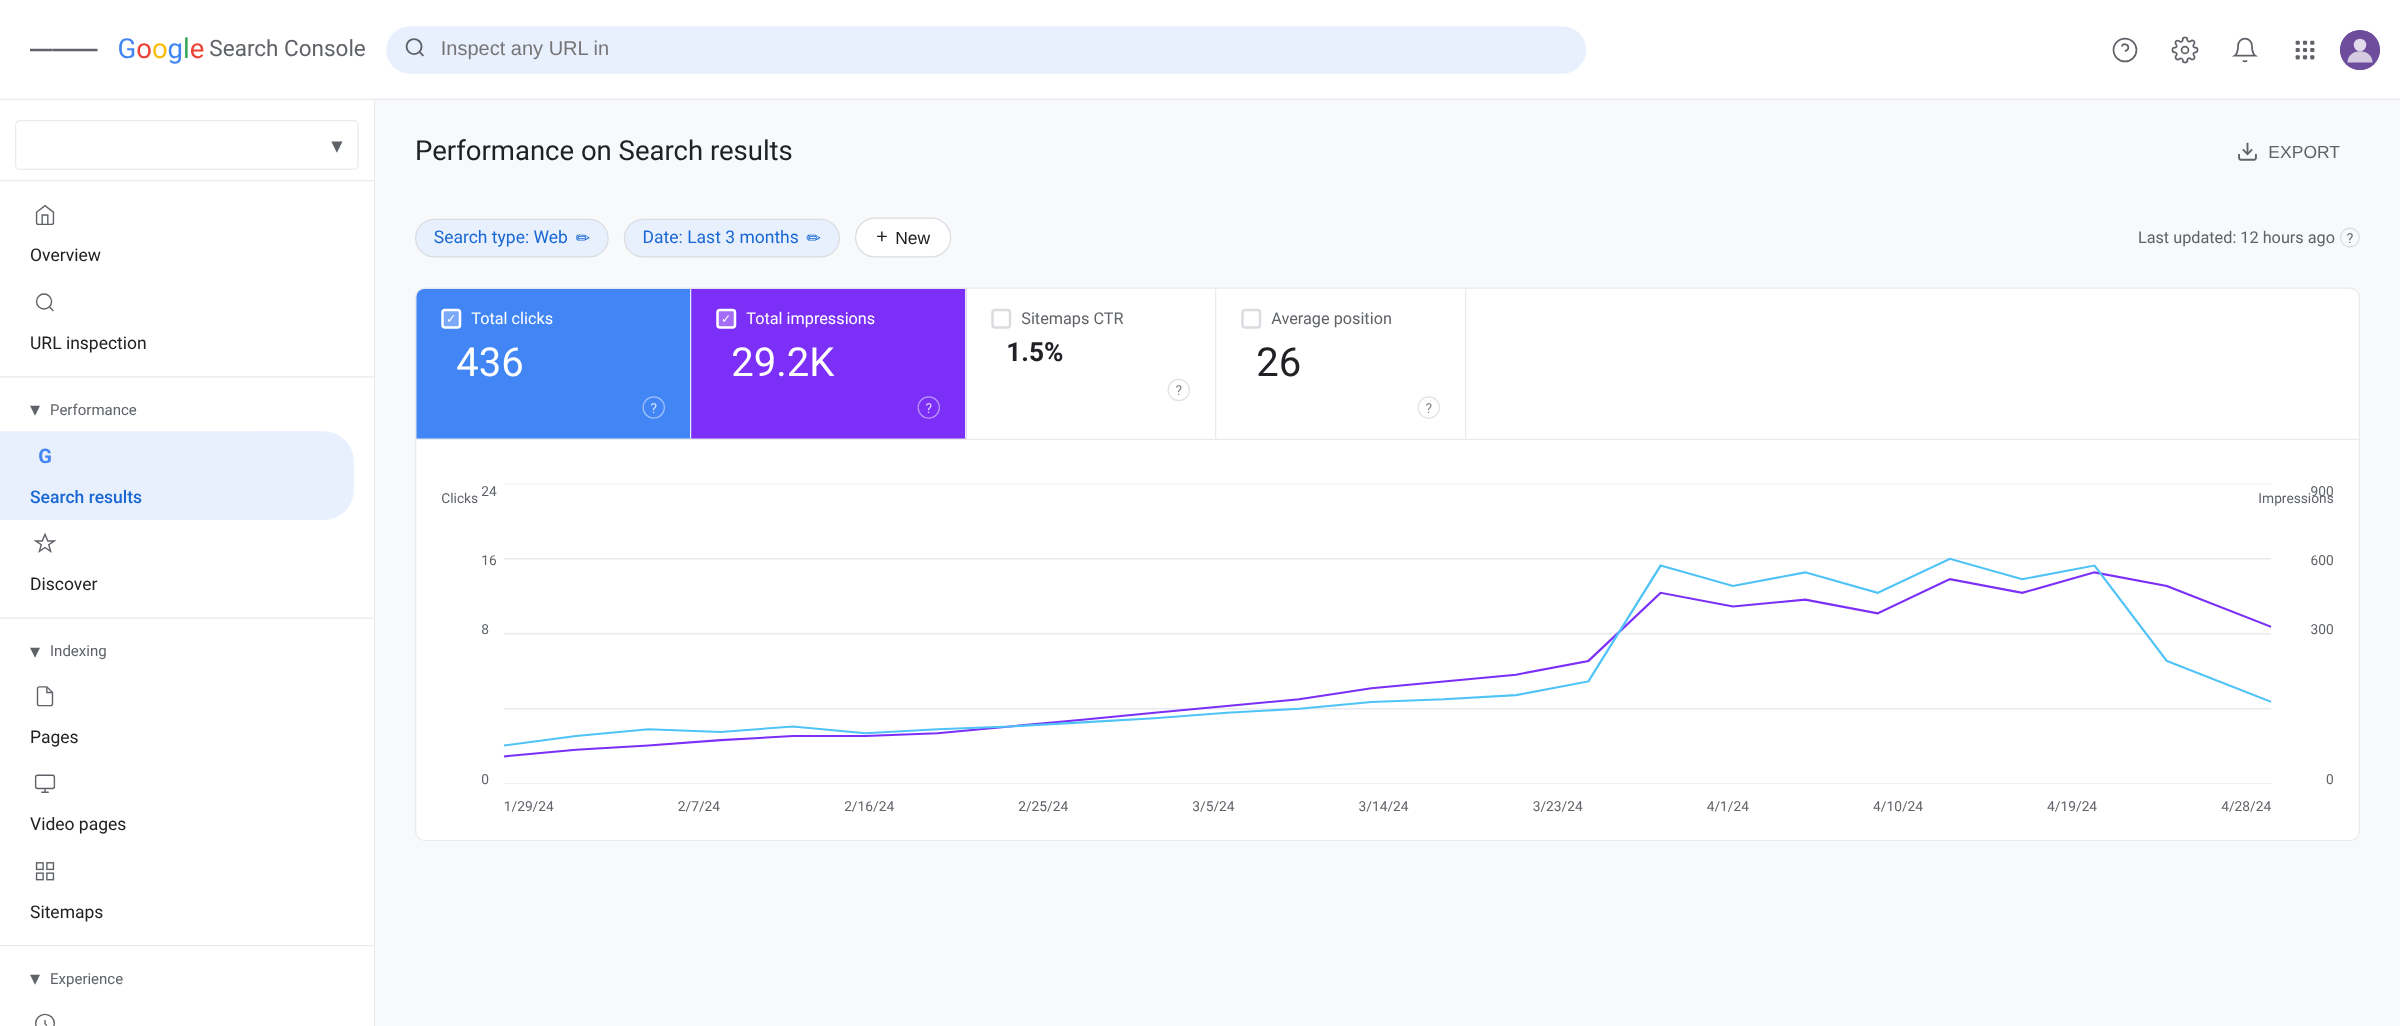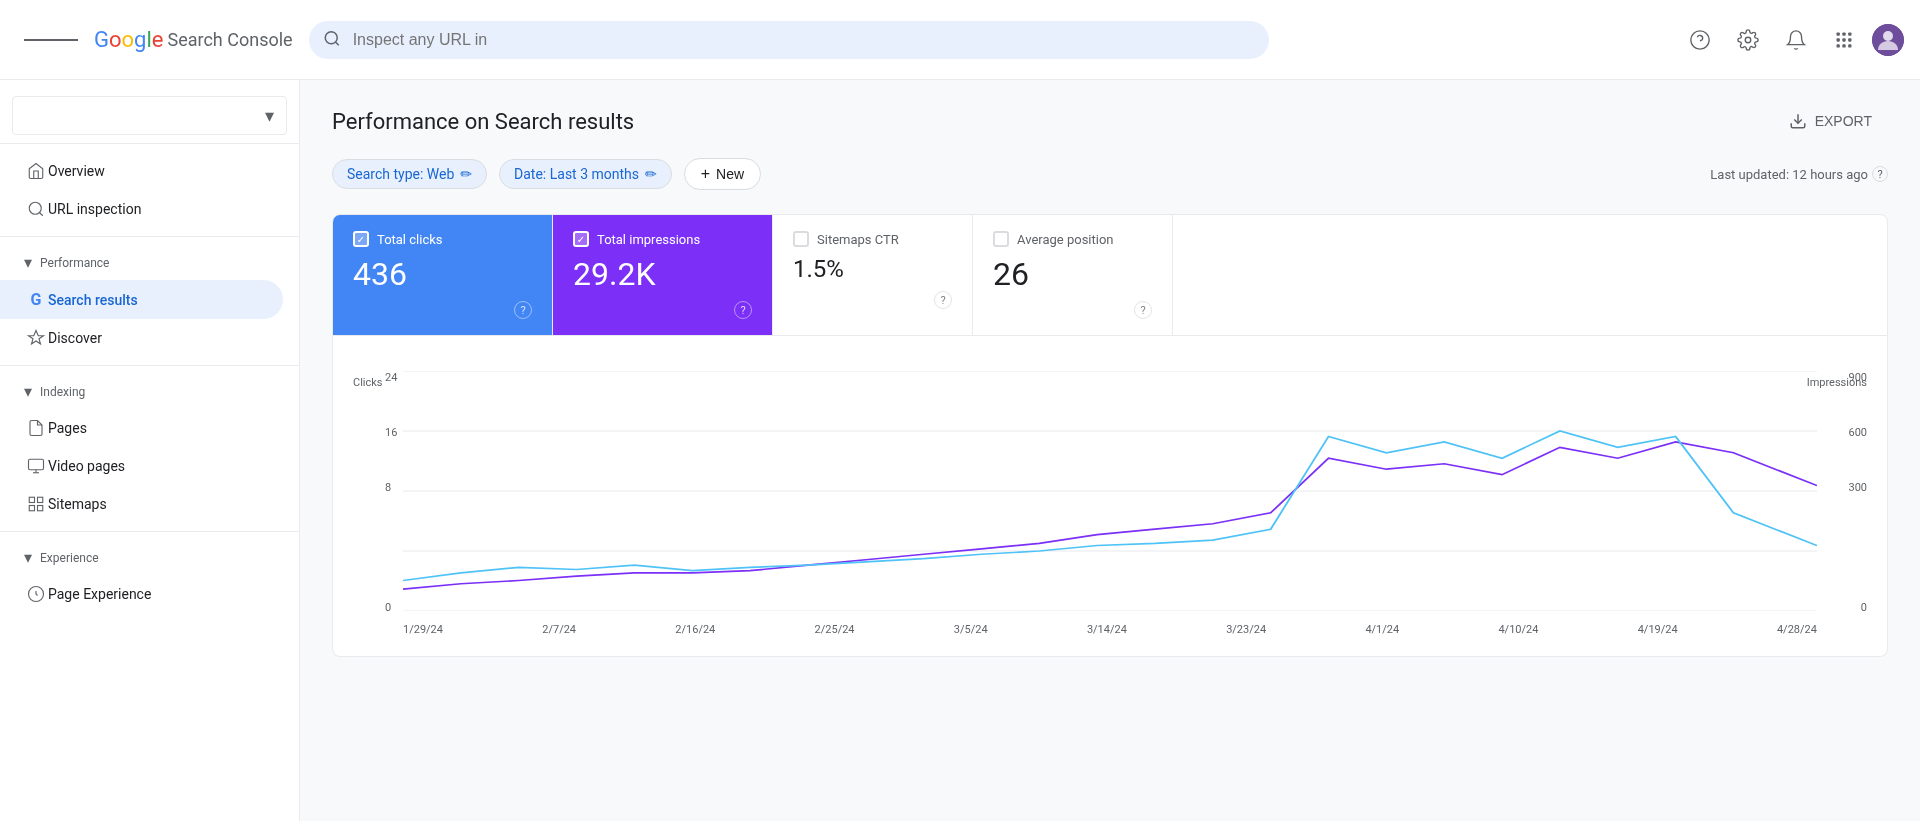--- a/index.html
+++ b/index.html
@@ -26,29 +26,29 @@
     .search-icon-wrap { position: absolute; left: 14px; top: 50%; transform: translateY(-50%); color: #5f6368; }
     .top-right { display: flex; align-items: center; gap: 8px; margin-left: auto; }
     .icon-btn { width: 40px; height: 40px; border-radius: 50%; display: flex; align-items: center; justify-content: center; cursor: pointer; color: #5f6368; border: none; background: none; font-size: 18px; }
     .avatar { width: 32px; height: 32px; border-radius: 50%; background: #6e4e9c; display: flex; align-items: center; justify-content: center; color: white; font-size: 14px; cursor: pointer; overflow: hidden; }
     
     
     .property-selector { margin: 8px 12px; display: flex; align-items: center; justify-content: space-between; border: 1px solid #e8eaed; border-radius: 4px; padding: 8px 12px; cursor: pointer; min-width: 200px; }
     .property-text { font-size: 14px; color: #202124; }
     .chevron { color: #5f6368; font-size: 18px; }
     .sidebar-divider { height: 1px; background: #e8eaed; margin: 8px 0; }
-    .sidebar-item { display: flex; align-items: center; padding: 10px 24px; cursor: pointer; border-radius: 0 24px 24px 0; margin-right: 16px; font-size: 14px; color: #202124; }
+    .sidebar-item { display: flex; gap: 16px; padding: 10px 24px; cursor: pointer; border-radius: 0 24px 24px 0; margin-right: 16px; font-size: 14px; color: #202124; flex-direction: column; }
     .sidebar-item.active { background: #e8f0fe; font-weight: 500; color: #1967d2; }
     .sidebar-item .item-icon { font-size: 18px; color: #5f6368; width: 24px; display: flex; align-items: center; justify-content: center; }
     .sidebar-item.active .item-icon { color: #1967d2; }
     .sidebar-section { padding: 8px 24px; font-size: 12px; color: #5f6368; display: flex; align-items: center; gap: 8px; cursor: pointer; }
     .sidebar-section .collapse-icon { font-size: 16px; }
     
     
-    .page-header { display: flex; align-items: center; justify-content: space-between; margin-bottom: 20px; }
+    .page-header { display: flex; align-items: center; justify-content: space-between; margin-bottom: 36px; }
     .page-title { font-size: 22px; font-weight: 400; color: #202124; }
     .export-btn { display: flex; align-items: center; gap: 8px; padding: 8px 16px; border: none; background: none; cursor: pointer; color: #5f6368; font-size: 14px; font-weight: 500; }
     
     
     .filter-bar { display: flex; align-items: center; gap: 12px; margin-bottom: 24px; }
     .filter-chip { display: flex; align-items: center; gap: 6px; padding: 6px 14px; border: 1px solid #dadce0; border-radius: 20px; background: #e8f0fe; cursor: pointer; font-size: 14px; color: #1967d2; }
     .filter-chip .edit-icon { font-size: 14px; }
     .new-btn { display: flex; align-items: center; gap: 6px; padding: 6px 16px; border: 1px solid #dadce0; border-radius: 20px; background: #fff; cursor: pointer; font-size: 14px; color: #202124; }
     .last-updated { margin-left: auto; color: #5f6368; font-size: 13px; display: flex; align-items: center; gap: 4px; }
     
@@ -57,21 +57,21 @@
     .metric-card { padding: 16px 20px; min-width: 180px; border-right: 1px solid #e8eaed; }
     .metric-card:last-child { border-right: none; flex: 1; }
     .metric-card.active-blue { background: #4285F4; color: white; }
     .metric-card.active-purple { background: #7b2ff7; color: white; }
     .metric-card .metric-header { display: flex; align-items: center; gap: 8px; font-size: 13px; margin-bottom: 8px; }
     .metric-card .metric-header .check-icon { width: 16px; height: 16px; border: 2px solid currentColor; border-radius: 3px; display: flex; align-items: center; justify-content: center; font-size: 10px; }
     .metric-card .metric-header .check-icon.checked { background: rgba(255,255,255,0.3); }
     .metric-card.inactive .metric-header { color: #5f6368; }
     .metric-card.inactive .metric-value { color: #202124; }
     .metric-card.inactive .check-icon { border-color: #dadce0; }
-    .metric-value { font-size: 32px; font-weight: 400; }
+    .metric-value { font-size: 32px; font-weight: 400; margin-left: 12px; }
     .metric-value.white { color: white; }
     .metric-footer { display: flex; justify-content: flex-end; margin-top: 8px; }
     .help-icon-small { width: 18px; height: 18px; border-radius: 50%; border: 1px solid rgba(255,255,255,0.6); display: flex; align-items: center; justify-content: center; font-size: 11px; cursor: pointer; opacity: 0.8; }
     .help-icon-small.dark { border-color: #dadce0; color: #5f6368; }
     .metric-card.inactive .metric-value { font-size: 32px; color: #202124; }
     
     
     .chart-container { background: #fff; border: 1px solid #e8eaed; border-top: none; border-radius: 0 0 8px 8px; padding: 20px; }
     .chart-area { position: relative; height: 280px; }
   </style>
@@ -294,21 +294,21 @@
           <div class="metric-value white">29.2K</div>
           <div class="metric-footer">
             <div class="help-icon-small">?</div>
           </div>
         </div>
         <div class="metric-card inactive" style="min-width:200px;">
           <div class="metric-header">
             <div class="check-icon" style="border-color:#dadce0;"></div>
             <span style="color:#5f6368;">Sitemaps CTR</span>
           </div>
-          <div class="metric-value" style="font-size:24px;color:#202124;">1.5%</div>
+          <div class="metric-value" style="font-size:21px;color:#202124;font-weight:bold;">1.5%</div>
           <div class="metric-footer">
             <div class="help-icon-small dark">?</div>
           </div>
         </div>
         <div class="metric-card inactive" style="min-width:200px;">
           <div class="metric-header">
             <div class="check-icon" style="border-color:#dadce0;"></div>
             <span style="color:#5f6368;">Average position</span>
           </div>
           <div class="metric-value" style="font-size:32px;color:#202124;">26</div>

